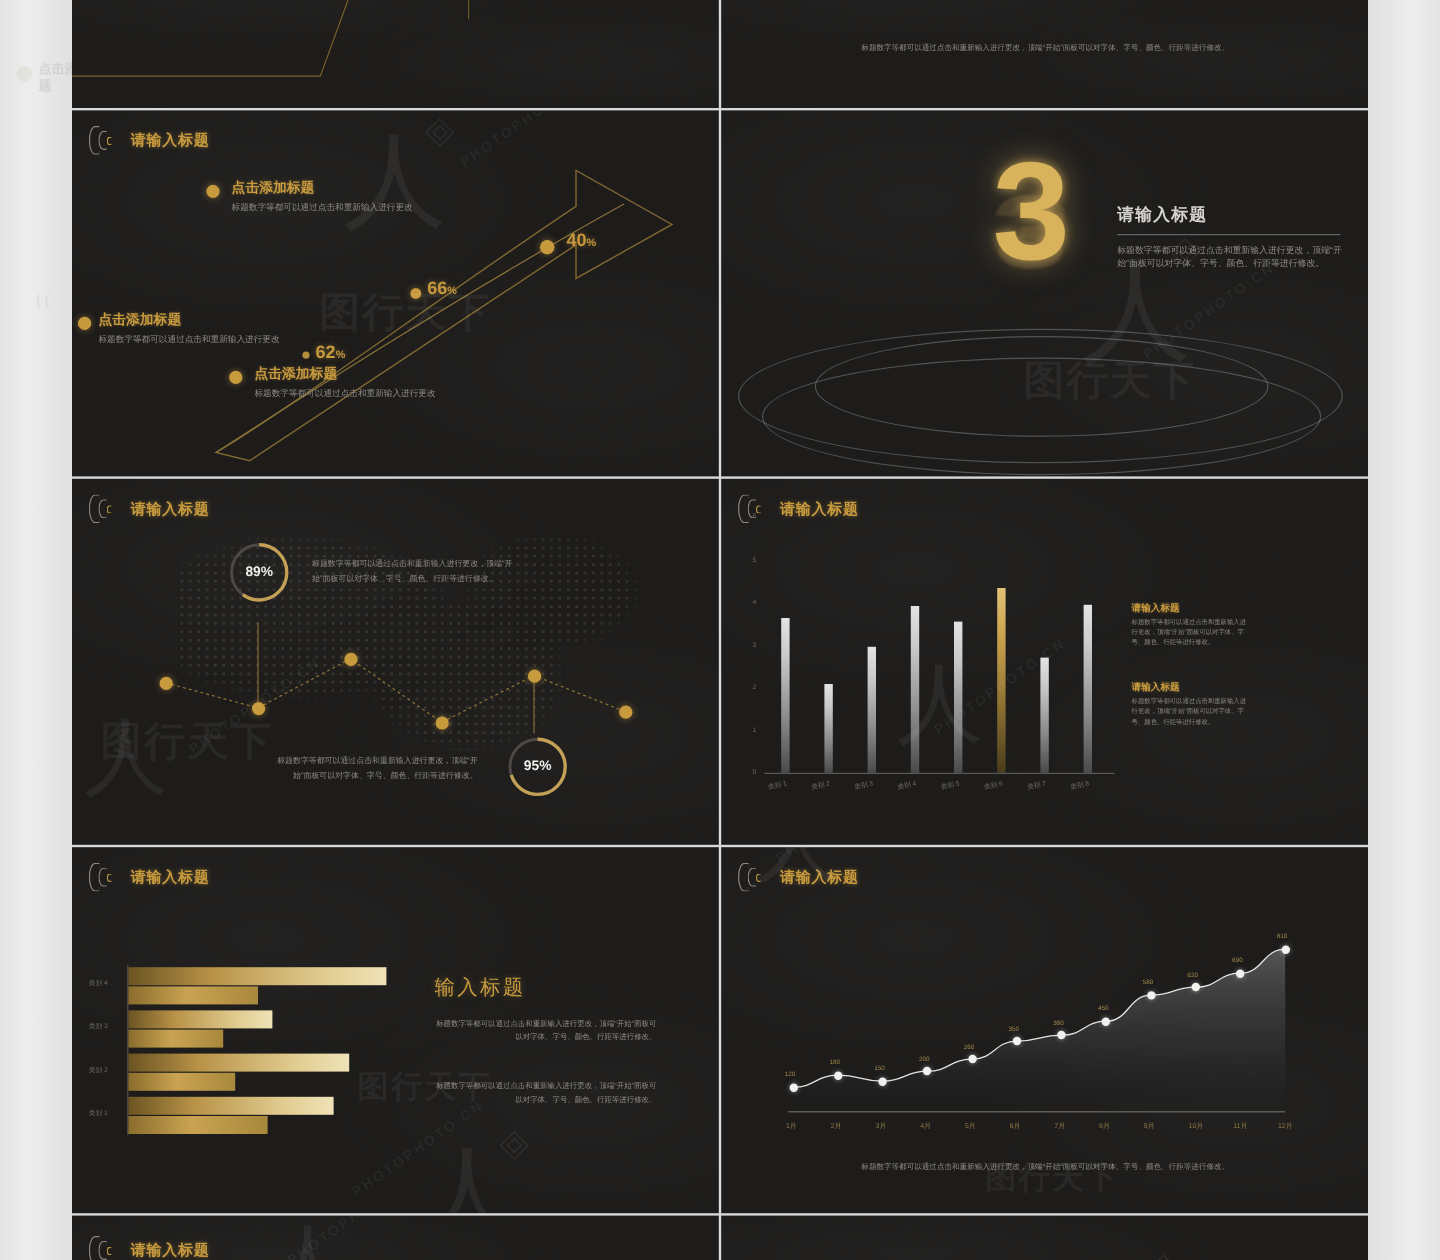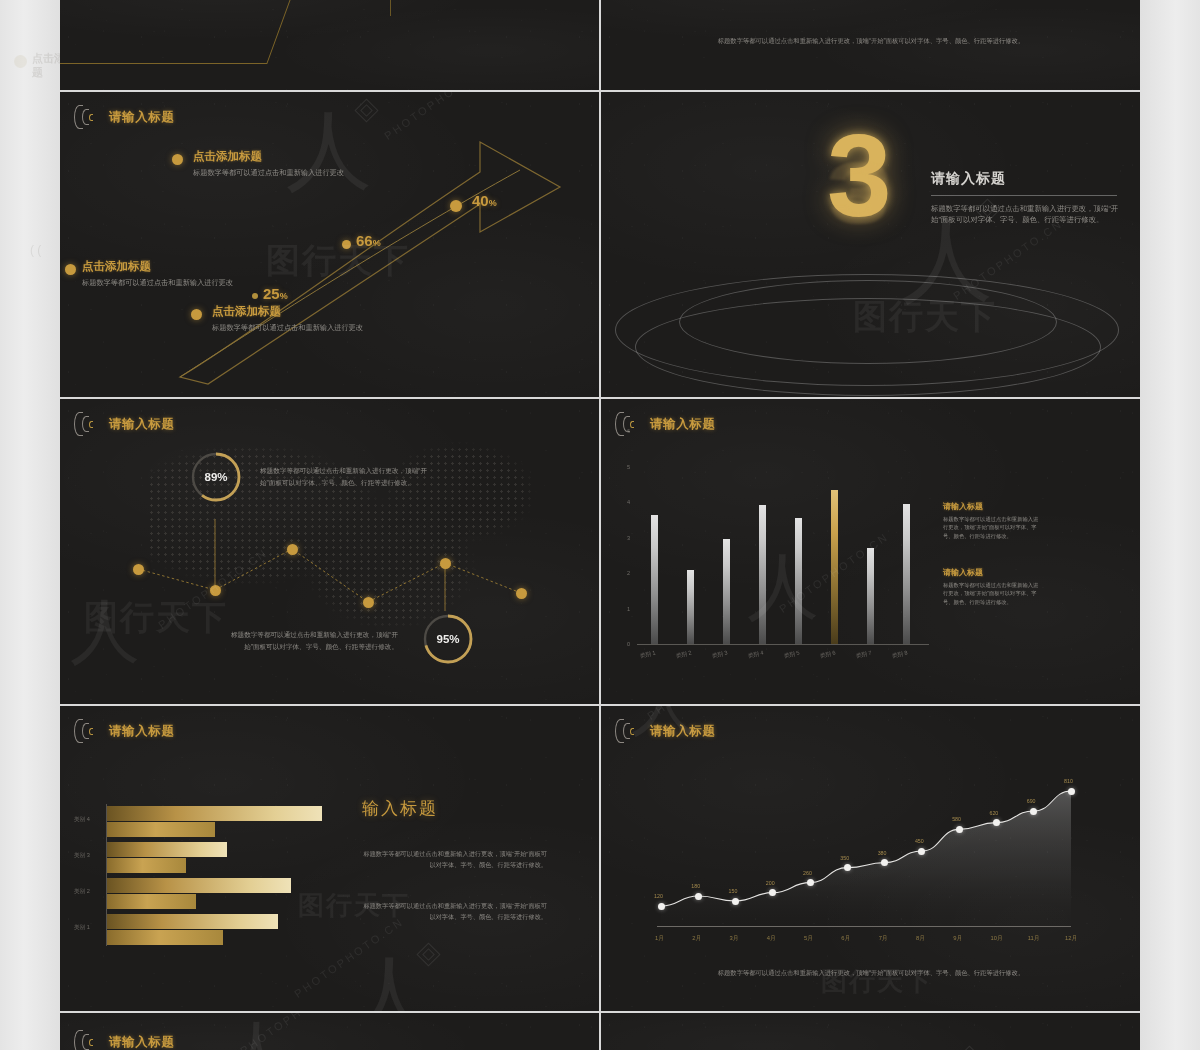--- a/index.html
+++ b/index.html
@@ -200,21 +200,21 @@
 
       <span class="dotg" style="left:112px; top:62px;"></span>
       <span class="dotg" style="left:5px;   top:172px;"></span>
       <span class="dotg" style="left:131px; top:217px;"></span>
 
       <span class="dotg" style="left:282px; top:148px; width:9px; height:9px;"></span>
       <span class="dotg" style="left:390px; top:108px; width:12px; height:12px;"></span>
       <span class="dot-sm" style="left:192px; top:201px;"></span>
 
       <div class="pct" style="left:203px; top:193px;">
-        <b>25</b><span>%</span>
+        <b>62</b><span>%</span>
       </div>
       <div class="pct" style="left:296px; top:140px;">
         <b>66</b><span>%</span>
       </div>
       <div class="pct" style="left:412px; top:100px;">
         <b>40</b><span>%</span>
       </div>
 
       <div class="mile" style="left:133px; top:57px;">
         <div class="h goldh">点击添加标题</div>
@@ -401,21 +401,21 @@
           <div class="hbar l1" style="left: 47px; top: 208px; width: 170.769px; z-index: 2;"></div>
           <div class="hbar l2" style="left: 47px; top: 224px; width: 116.123px; z-index: 1;"></div>
         </div>
       <div id="hb-labels">
           <div class="hblbl" style="left: 14px; top: 110px;">类别 4</div>
           <div class="hblbl" style="left: 14px; top: 146px;">类别 3</div>
           <div class="hblbl" style="left: 14px; top: 182px;">类别 2</div>
           <div class="hblbl" style="left: 14px; top: 218px;">类别 1</div>
         </div>
 
-      <div class="hb-title" style="left:302px; top:91px;">输入标题</div>
+      <div class="hb-title" style="left:302px; top:105px;">输入标题</div>
       <div class="hb-p body-tx" style="left:302px; top:143px;">标题数字等都可以通过点击和重新输入进行更改，顶端“开始”面板可以对字体、字号、颜色、行距等进行修改。</div>
       <div class="hb-p body-tx" style="left:302px; top:195px;">标题数字等都可以通过点击和重新输入进行更改，顶端“开始”面板可以对字体、字号、颜色、行距等进行修改。</div>
 
       <div class="wm-seal" style="left:360px; top:240px;"></div>
       <div class="wm" style="left:286px; top:248px;">
         <div class="wm-person" style="font-size:88px;">人</div>
       </div>
       <div class="wm" style="left:232px; top:284px;">
         <div class="en">PHOTOPHOTO.CN</div>
       </div>

